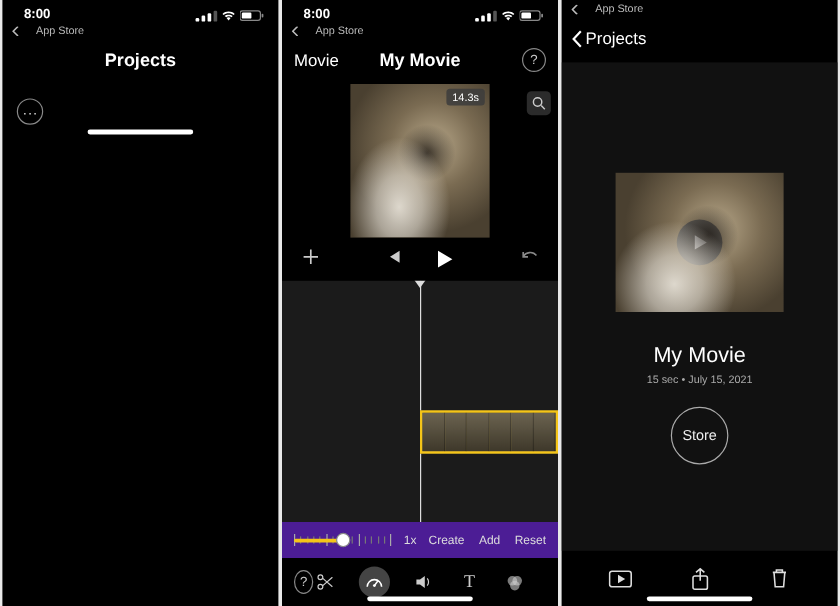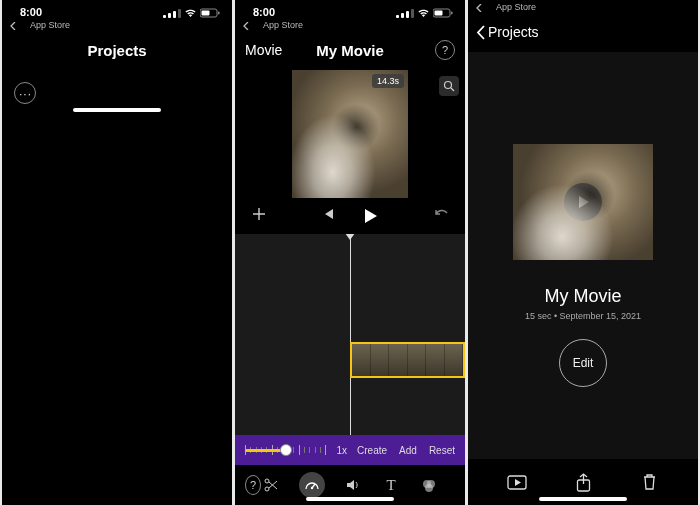--- a/index.html
+++ b/index.html
@@ -293,23 +293,23 @@
 
   <div class="p3-body">
     <div class="p3-thumb faux-photo">
       <div class="p3-playoverlay">
         <svg width="16" height="16" viewBox="0 0 16 16">
               <path d="M4 2v12l10-6z" fill="#ddd"></path>
             </svg>
       </div>
     </div>
     <div class="p3-title">My Movie</div>
-    <div class="p3-sub">15 sec • September 15, 2021</div>
+    <div class="p3-sub">15 sec • July 15, 2021</div>
     <div class="p3-edit">
-          <span>Edit</span>
+          <span>Store</span>
         </div>
   </div>
 
   <div class="p3-footer">
     <span class="ft-icon">
           <svg width="20" height="15" viewBox="0 0 20 15">
             <rect x="1" y="1" width="18" height="13" rx="2" stroke="#ddd" fill="none" stroke-width="1.3"></rect>
             <path d="M8 4v7l6-3.5z" fill="#ddd"></path>
           </svg>
         </span>

